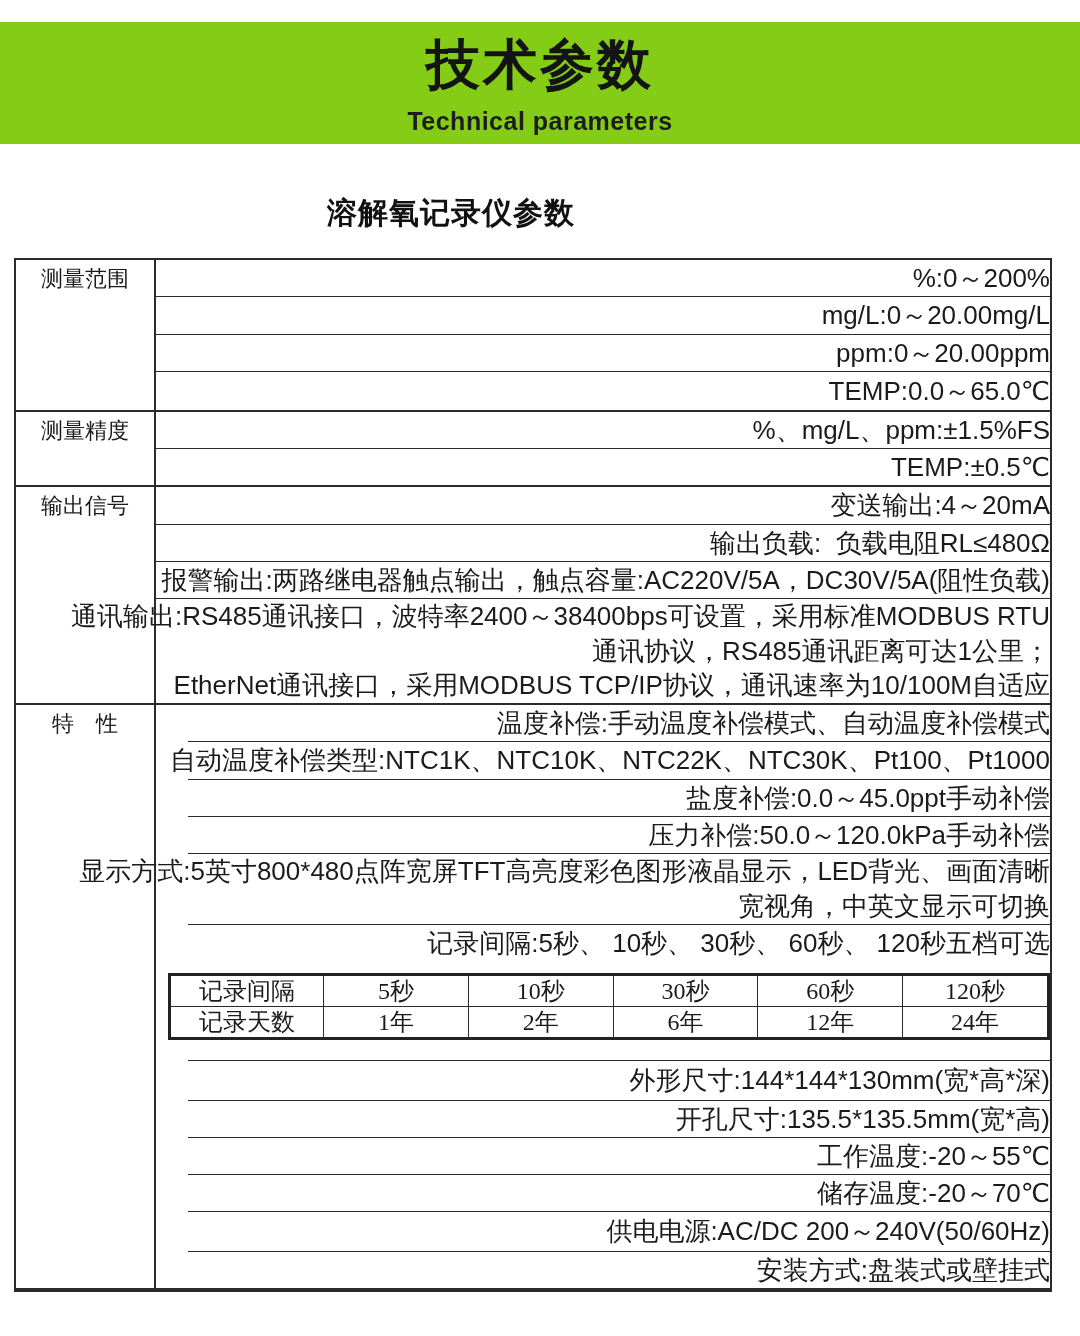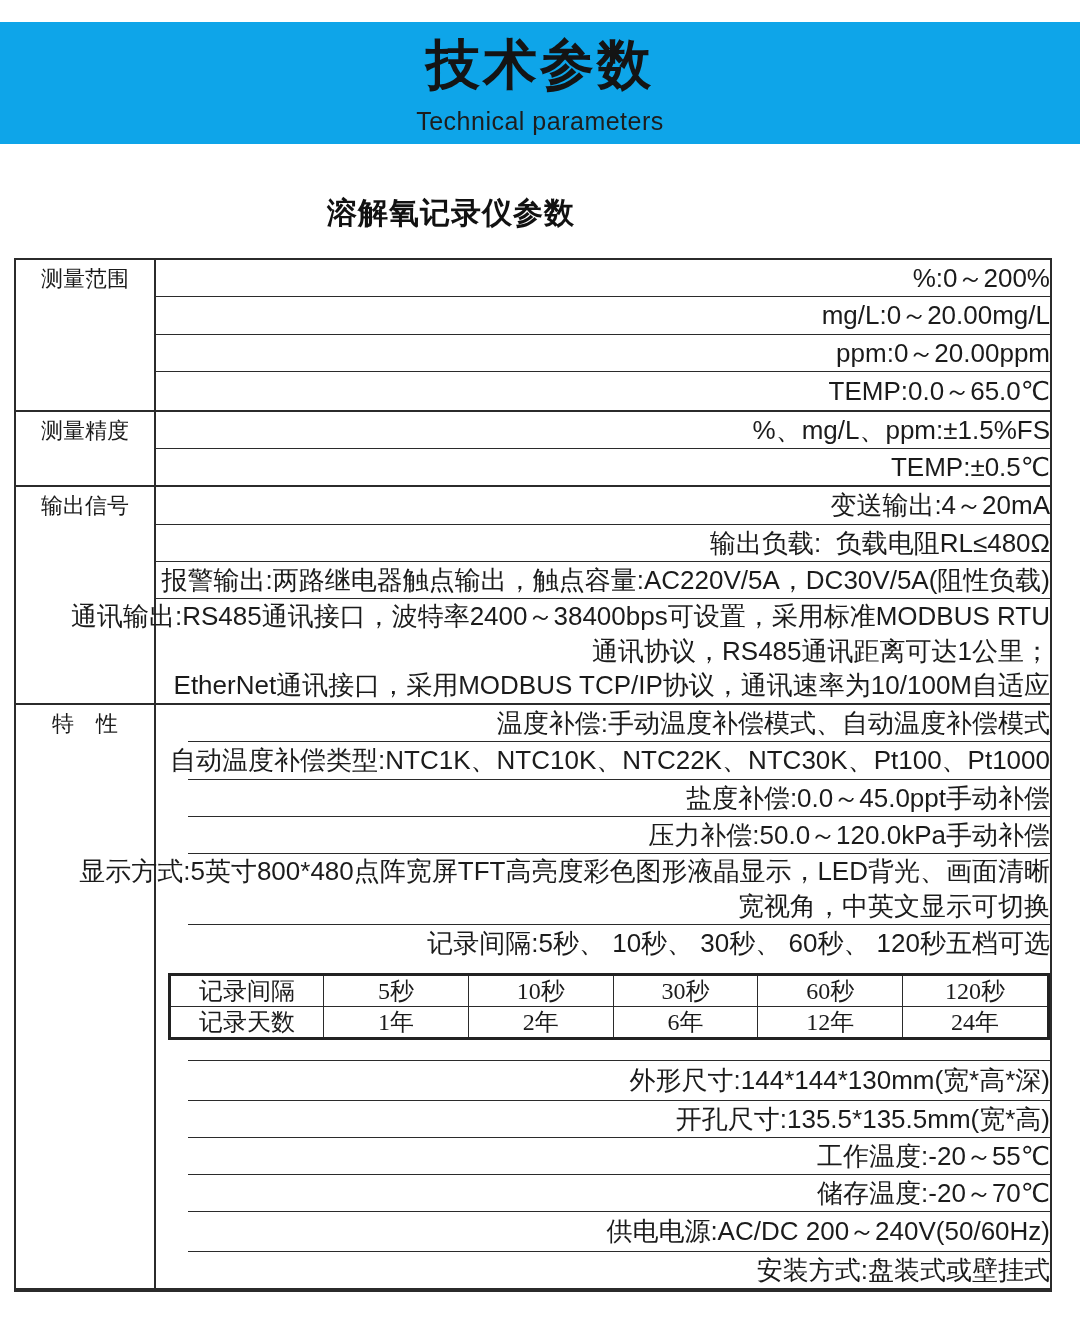--- a/index.html
+++ b/index.html
@@ -2,25 +2,25 @@
 <html><head>
 <meta charset="utf-8">
 <style>
   html,body{margin:0;padding:0;background:#ffffff;}
   .page{
     position:relative;width:1080px;height:1336px;background:#ffffff;overflow:hidden;
     font-family:"Liberation Sans","DejaVu Sans",sans-serif;color:#1b1b1b;
   }
   
   .banner{
-    position:absolute;left:0;top:22px;width:1080px;height:122px;background:#0ea5e9;
+    position:absolute;left:0;top:22px;width:1080px;height:122px;background:#84cc16;
     display:flex;flex-direction:column;align-items:center;justify-content:center;padding-top:6px;box-sizing:border-box;
   }
   .banner-title{font-size:54px;font-weight:900;letter-spacing:3px;color:#141414;line-height:1.05;}
-  .banner-subtitle{font-size:25px;font-weight:400;color:#1d1d1d;margin-top:15px;letter-spacing:0.5px;}
+  .banner-subtitle{font-size:25px;font-weight:700;color:#1d1d1d;margin-top:15px;letter-spacing:0.5px;}
   
   .section-title{
     position:absolute;left:0;top:193px;width:902px;text-align:center;
     font-size:30px;font-weight:700;color:#111;letter-spacing:1px;
   }
   
   .spec-table{
     position:absolute;left:14px;top:258px;width:1038px;box-sizing:border-box;
     border:2.5px solid #2b2b2b;border-bottom-width:4px;background:#fff;
   }

